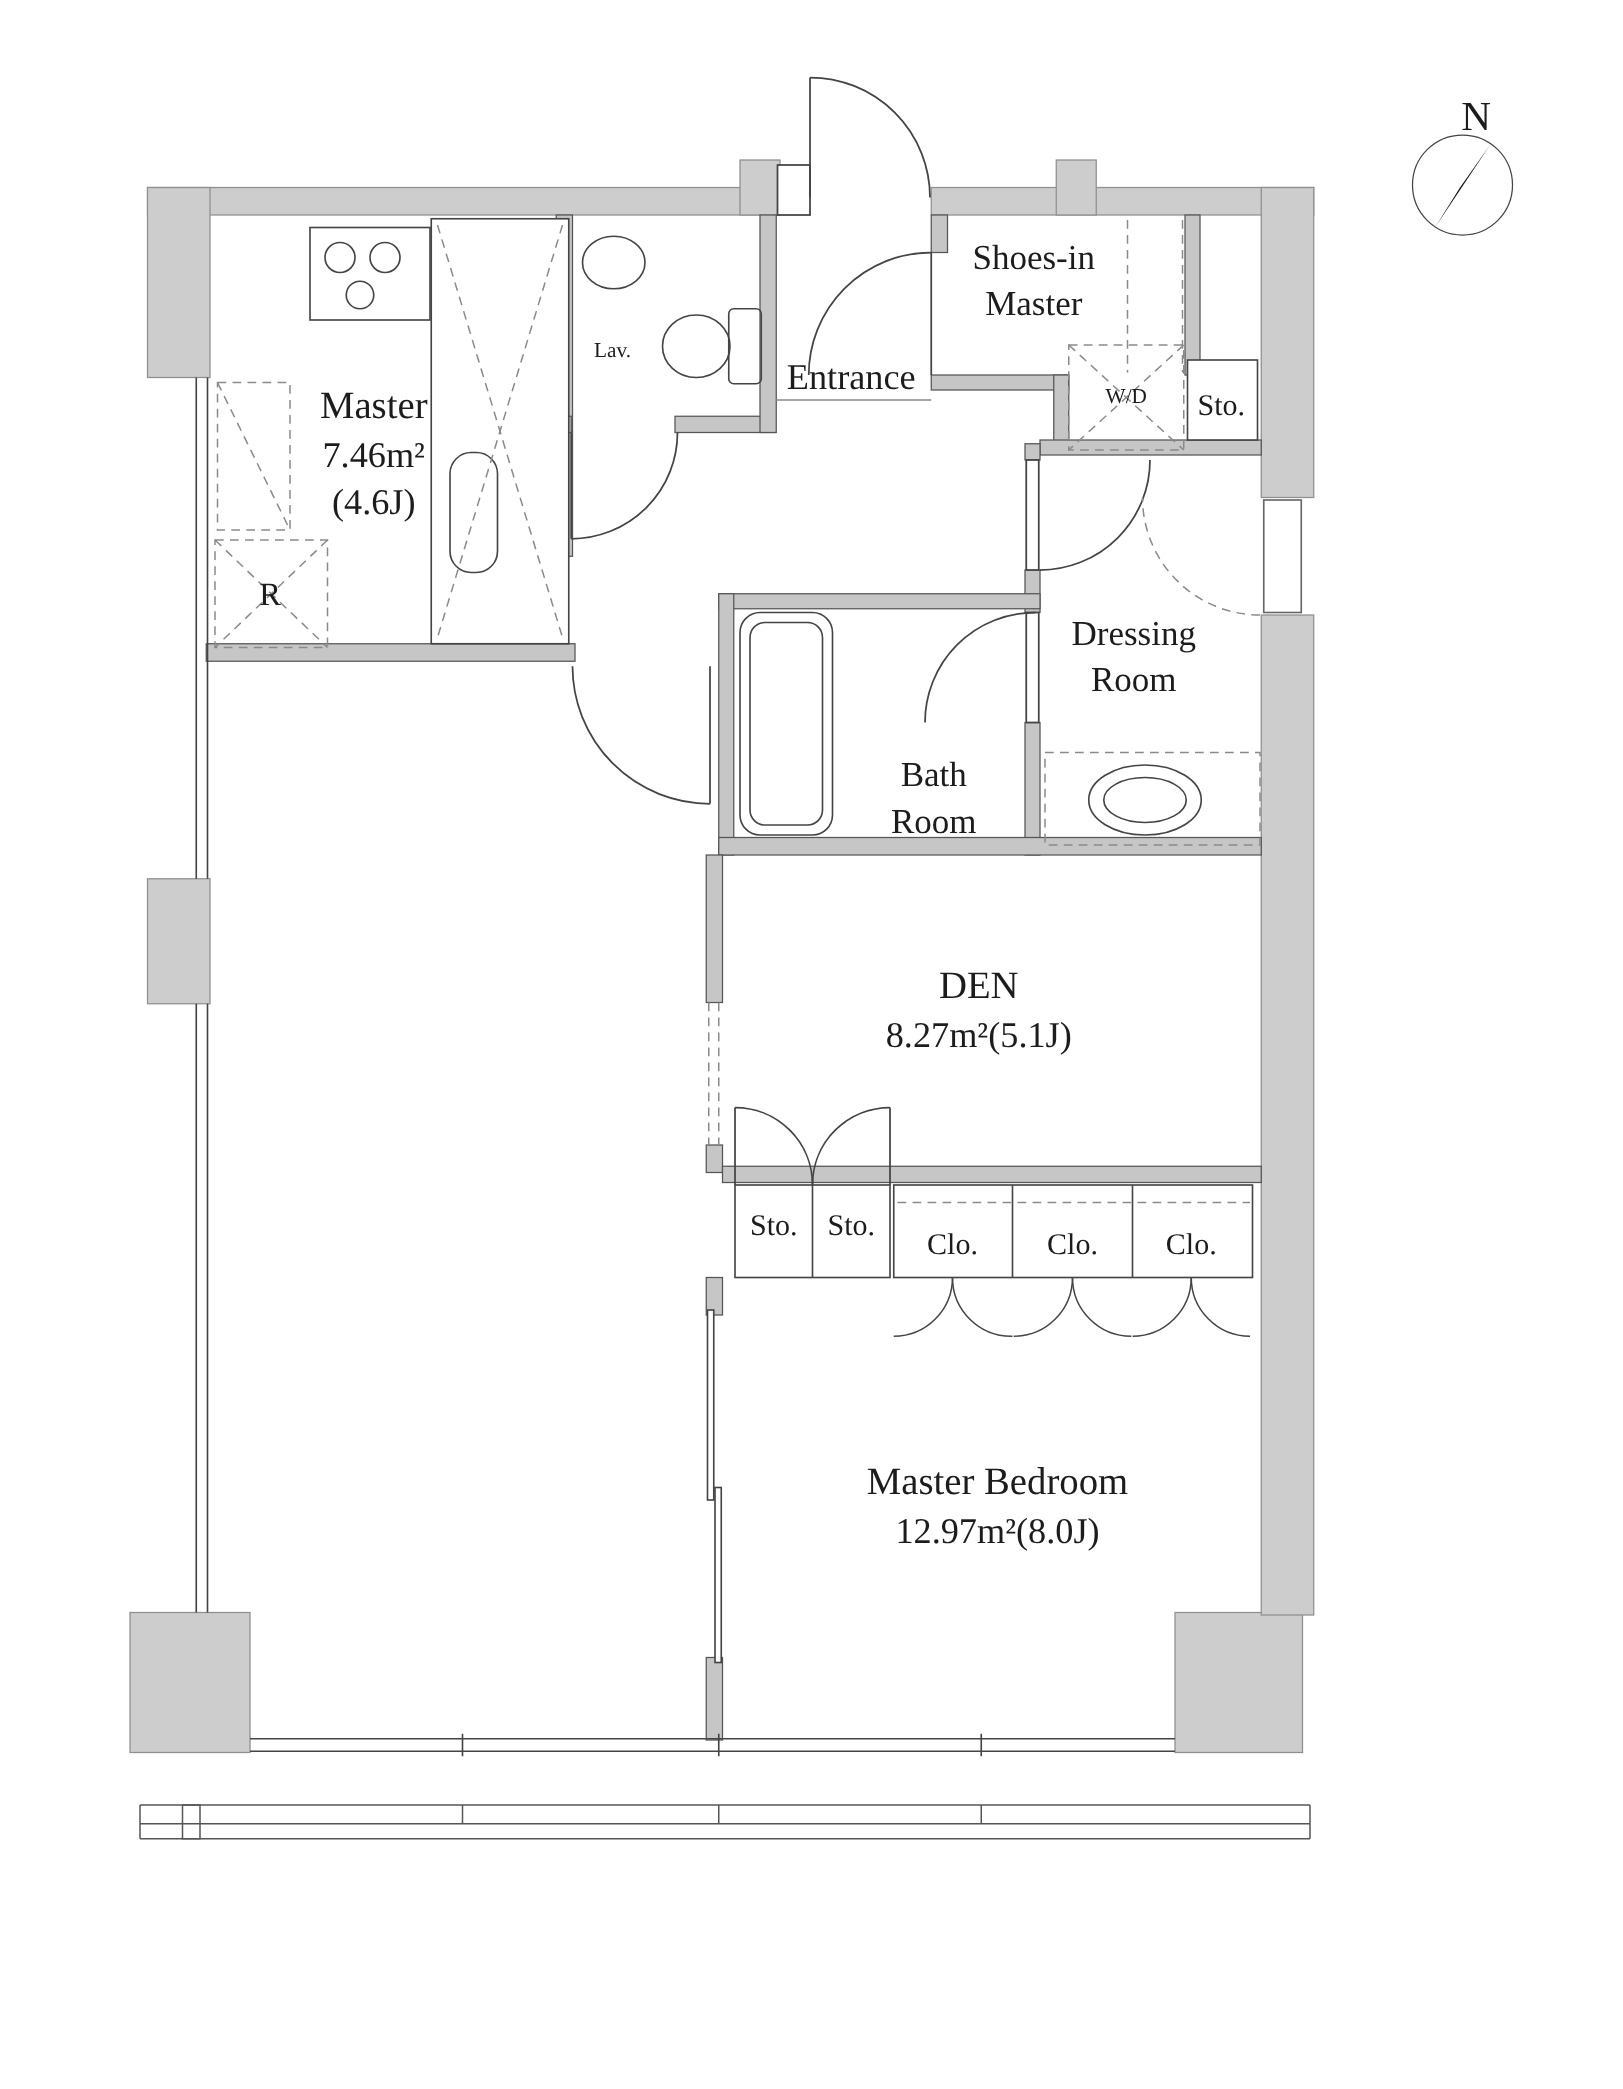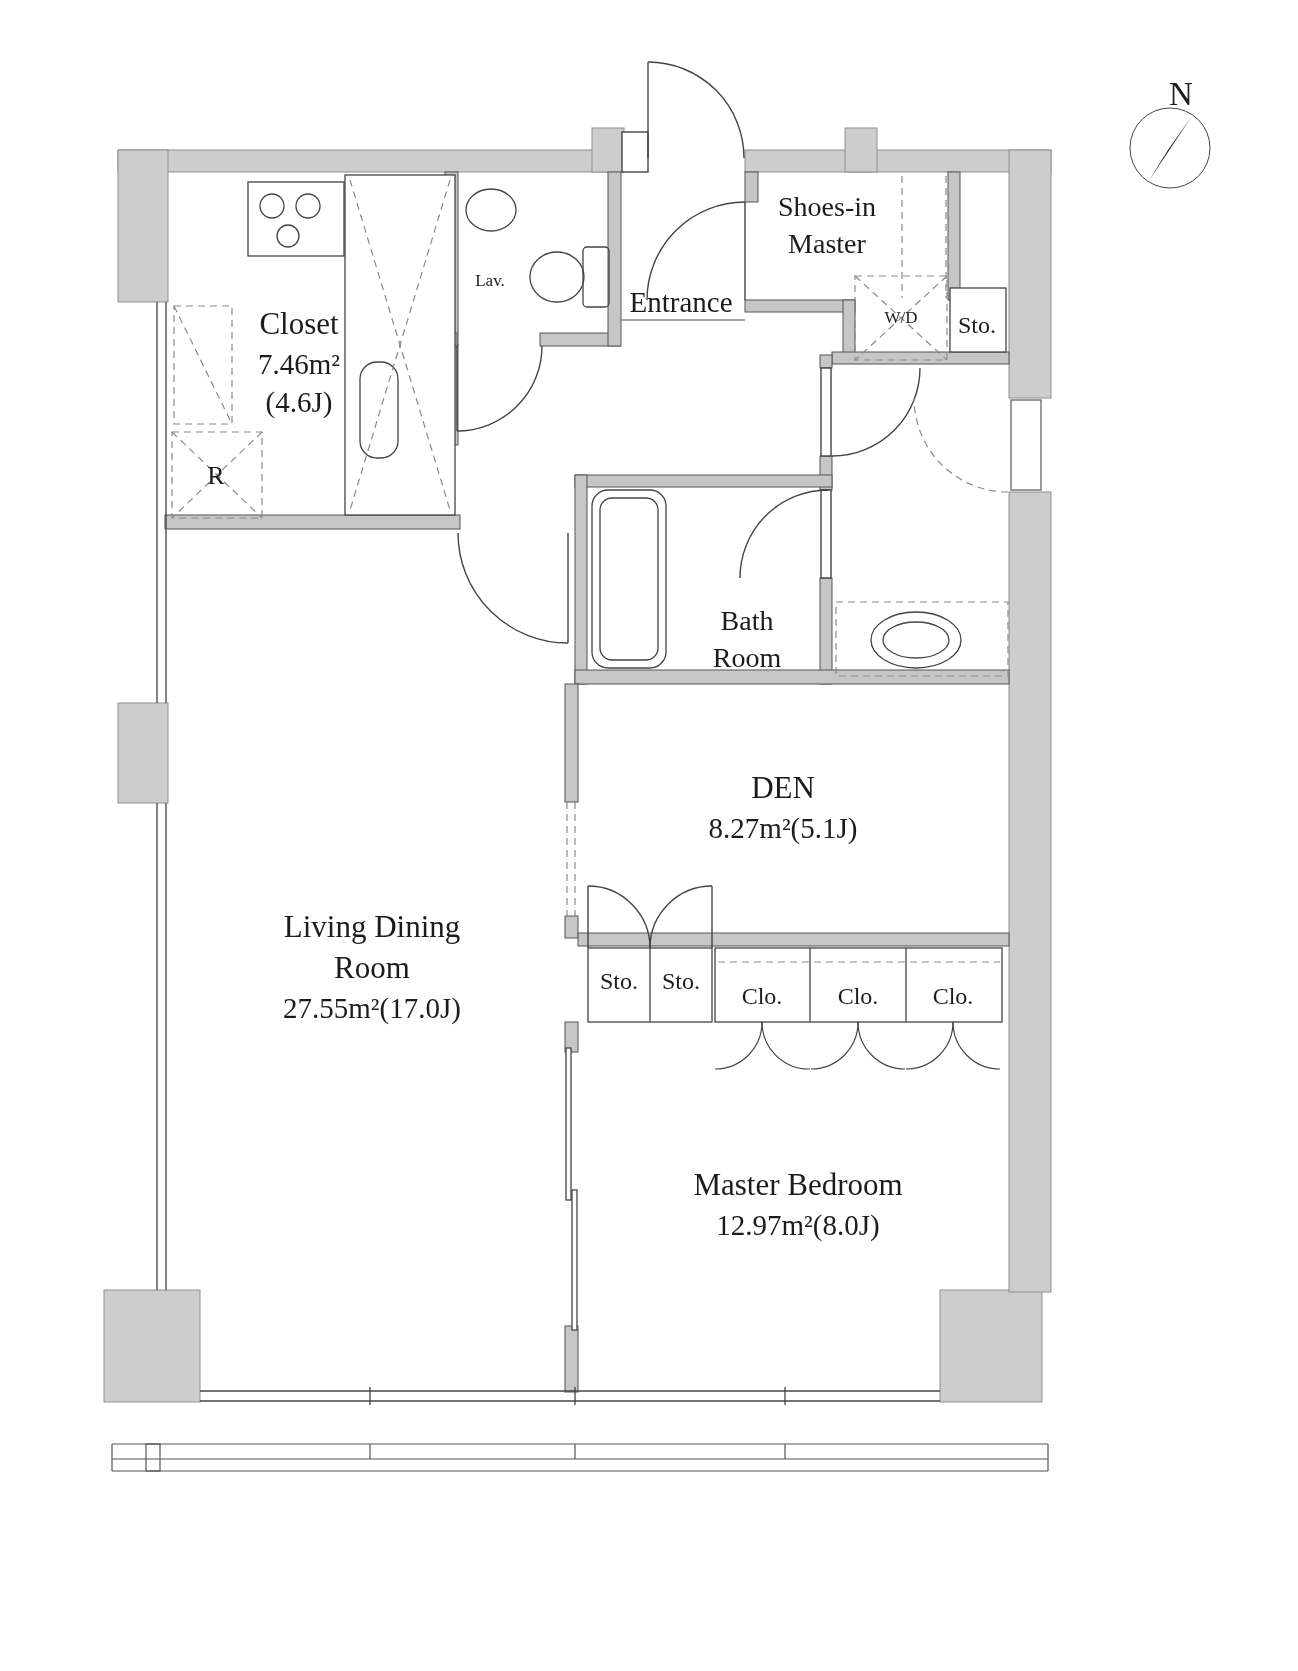--- a/index.html
+++ b/index.html
@@ -212,49 +212,46 @@
       <path d="M1008,492 A94,94 0 0 1 914,398"></path>
     </g>
 
     <g>
       <circle cx="1170" cy="148" r="40" stroke="#444" stroke-width="1" fill="none"></circle>
       <polygon points="1192,116 1148,182 1168,150" fill="#111" stroke="none"></polygon>
     </g>
   </svg>
 
   <div class="lbl block" style="left:299px;top:363px;">
-    <span class="s31">Closet</span>
+    <span class="s31">Master</span>
     <span class="s29">7.46m²</span>
     <span class="s29">(4.6J)</span>
   </div>
 
   <div class="lbl s27" style="left:490px;top:281px;">Lav.</div>
 
   <div class="lbl s29" style="left:681px;top:262px;margin-top:40px;">Entrance</div>
 
   <div class="lbl s28 wrap" style="left:827px;top:226px;width:175px;">Shoes-in Master</div>
 
   <div class="lbl s25" style="left:901px;top:318px;">W/D</div>
 
   <div class="lbl s24" style="left:977px;top:326px;">Sto.</div>
 
   <div class="lbl s26" style="left:216px;top:476px;">R</div>
 
+  <div class="lbl s28 wrap" style="left:907px;top:527px;width:150px;">Dressing Room</div>
 
   <div class="lbl s28 wrap" style="left:747px;top:640px;width:100px;">Bath Room</div>
 
   <div class="lbl block" style="left:783px;top:808px;">
     <span class="s31">DEN</span>
     <span class="s29">8.27m²(5.1J)</span>
   </div>
 
-  <div class="lbl block" style="left:372px;top:967px;">
-    <span class="s31 wrap" style="width:200px;">Living Dining Room</span>
-    <span class="s29">27.55m²(17.0J)</span>
-  </div>
 
   <div class="lbl s24" style="left:619px;top:982px;">Sto.</div>
   <div class="lbl s24" style="left:681px;top:982px;">Sto.</div>
 
   <div class="lbl s24" style="left:762px;top:997px;">Clo.</div>
   <div class="lbl s24" style="left:858px;top:997px;">Clo.</div>
   <div class="lbl s24" style="left:953px;top:997px;">Clo.</div>
 
   <div class="lbl block" style="left:798px;top:1205px;">
     <span class="s31">Master Bedroom</span>

